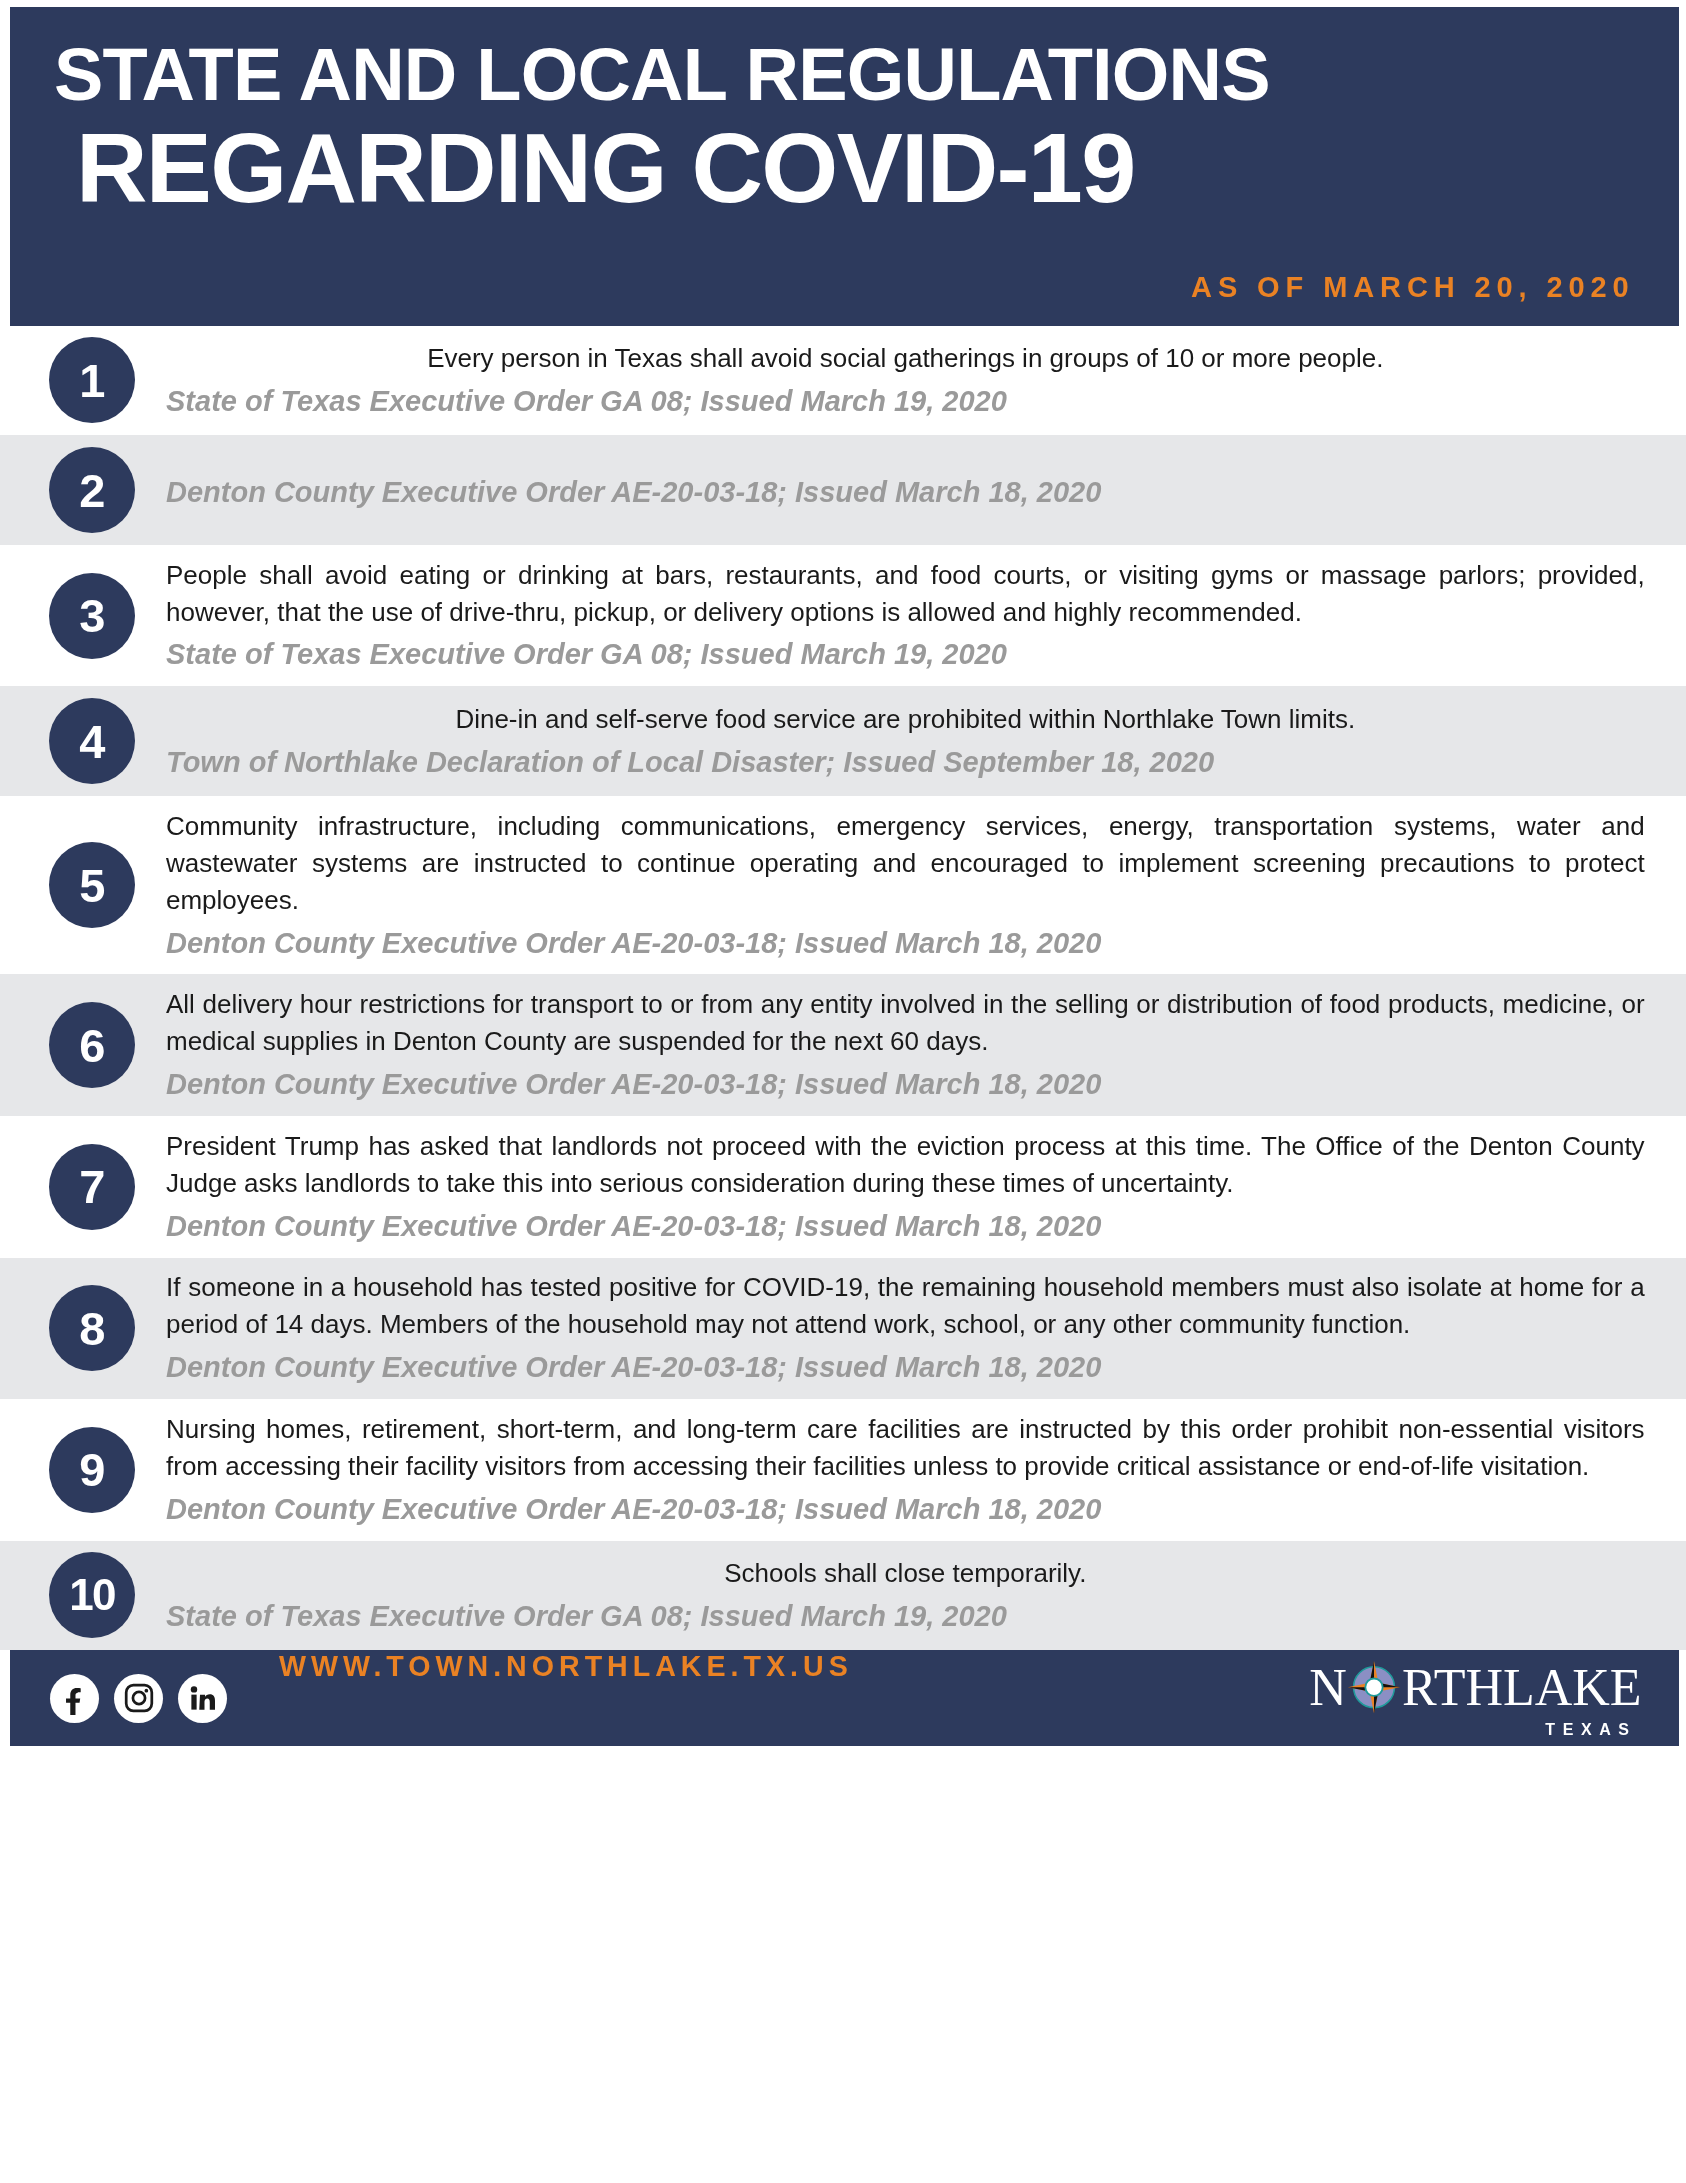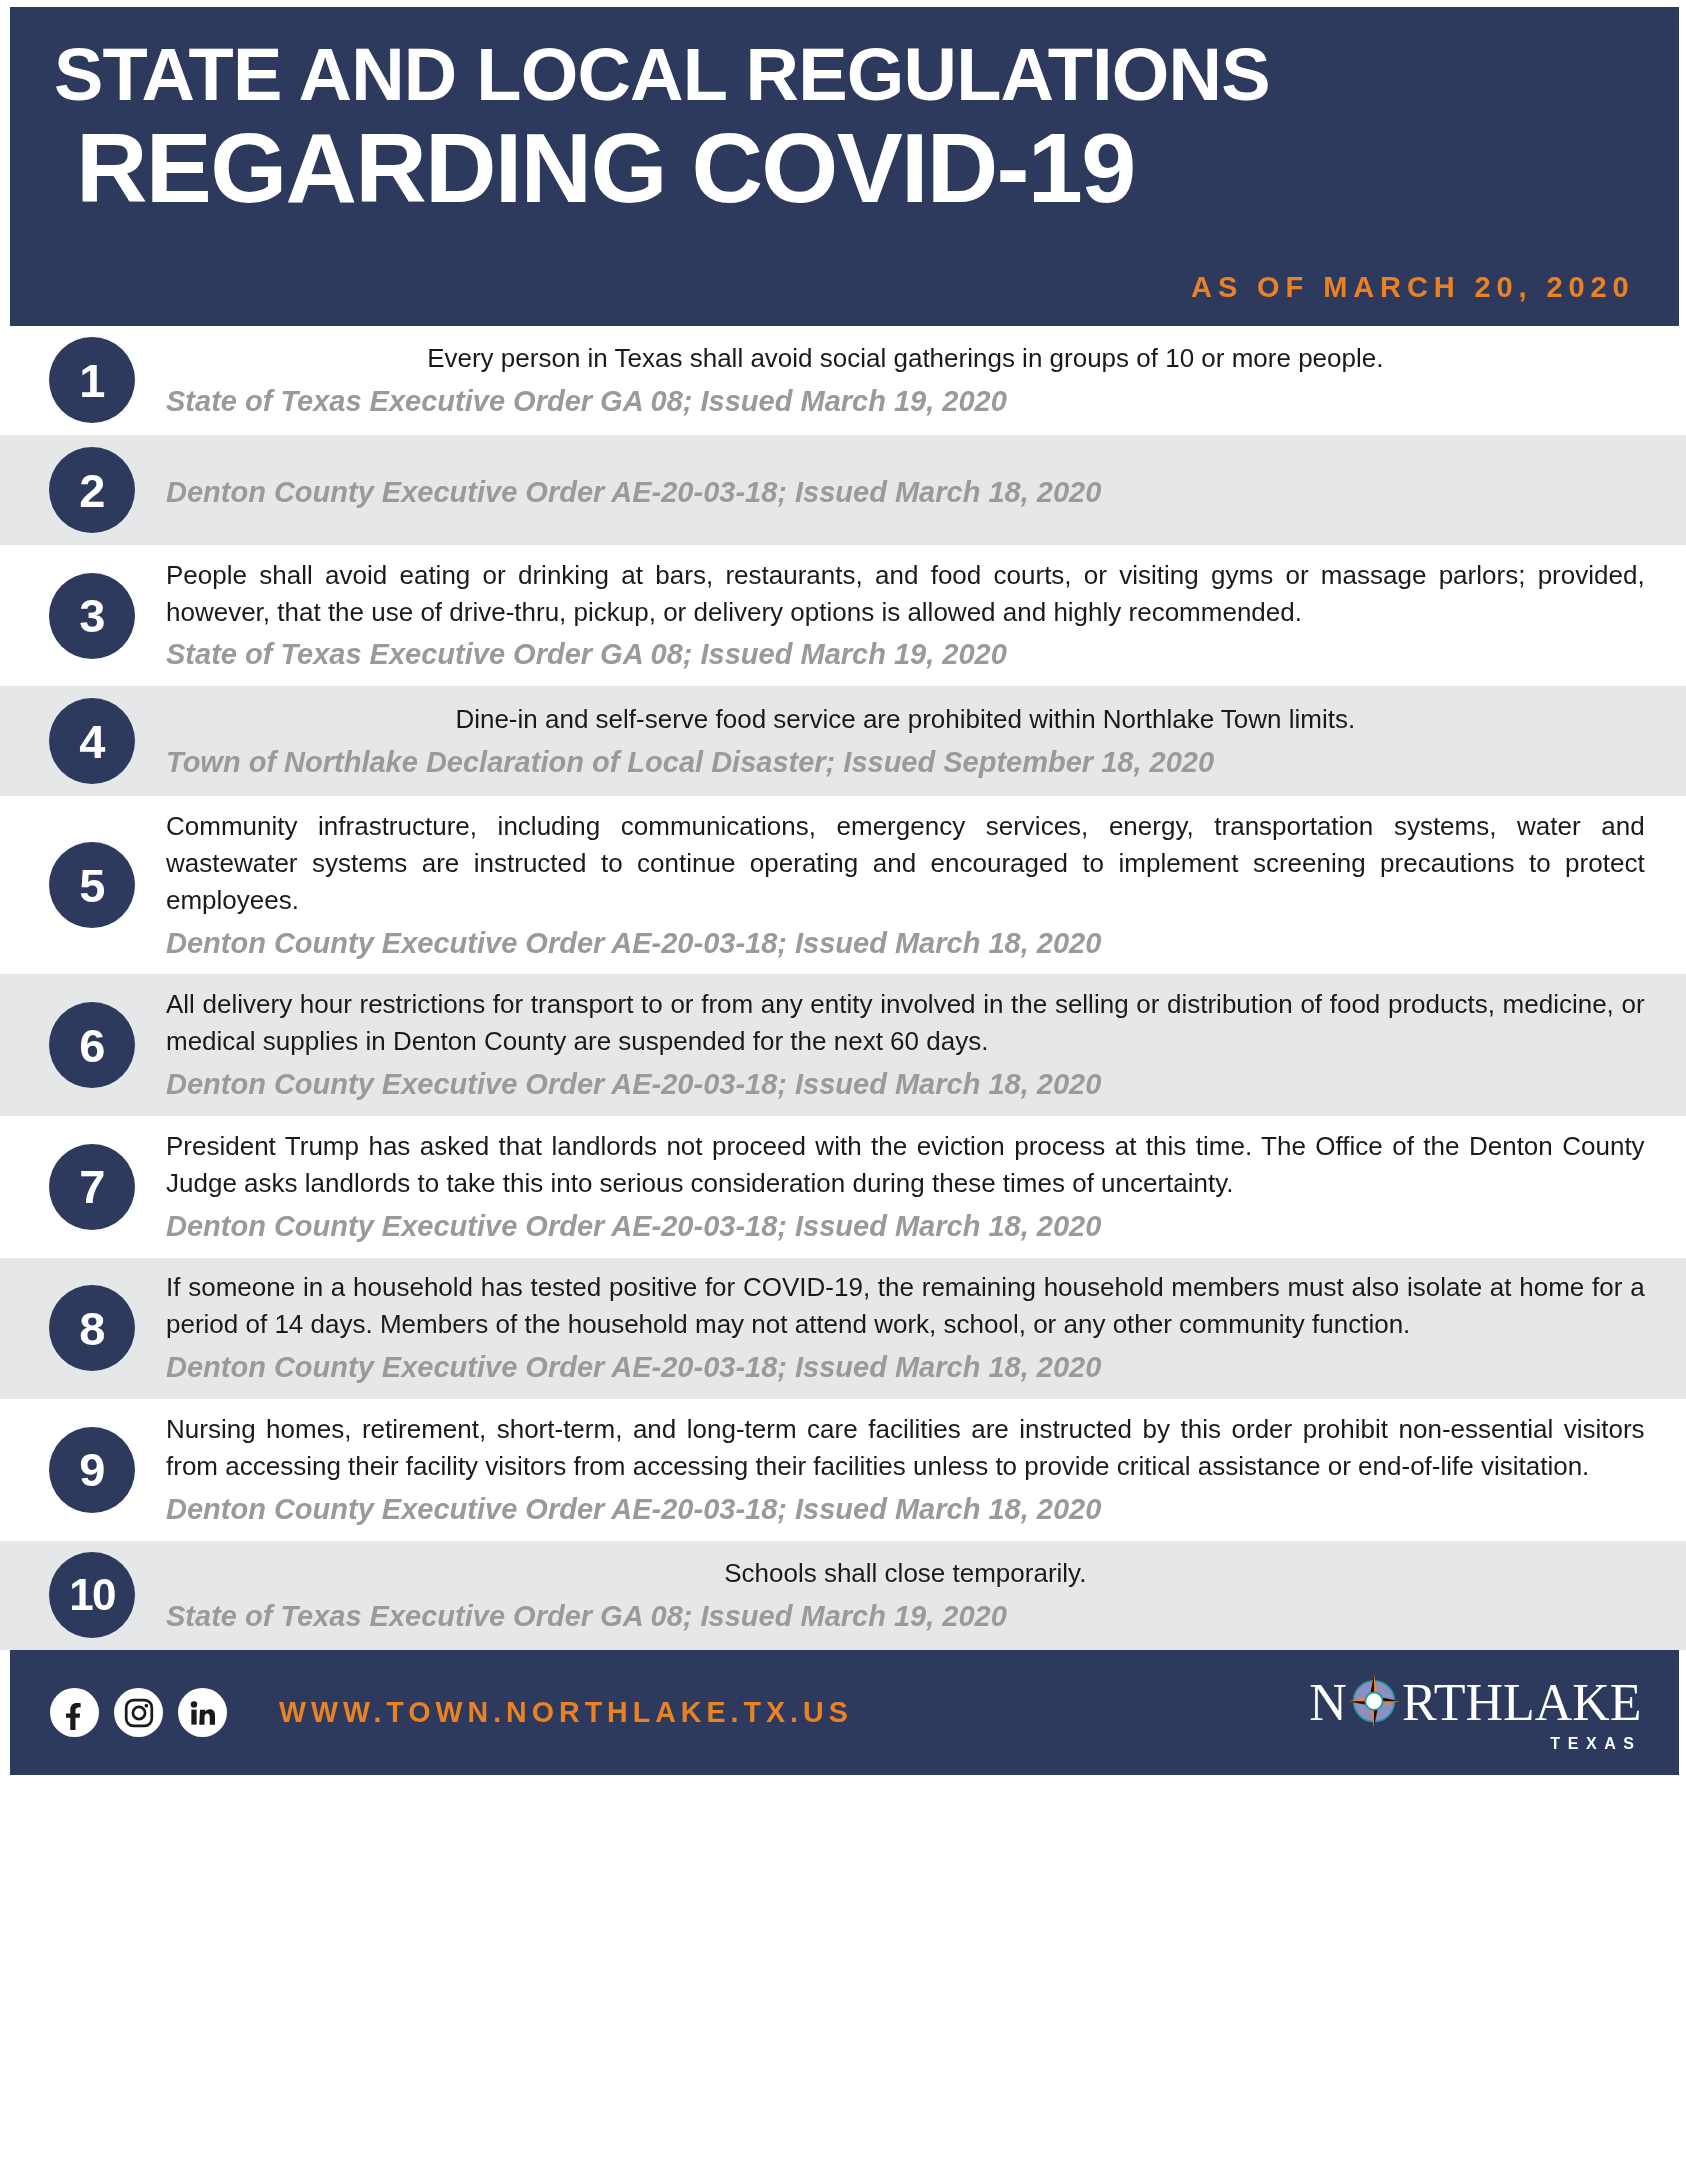--- a/index.html
+++ b/index.html
@@ -107,24 +107,23 @@
     font-size: 29px;
     font-style: italic;
     line-height: 1.35;
     margin-top: 5px;
     font-weight: bold;
   }
 
   
   .footer {
     background: #2d3a5d;
-    height: 125px;
+    height: 96px;
     margin: 0 8.4px 0 10px;
     display: flex;
-    align-items: center;
     padding: 0 34px 0 40px;
     position: relative;
   }
   .social {
     display: flex;
     align-items: center;
     gap: 15px;
   }
   .social-icon {
     width: 49px;
@@ -163,20 +162,21 @@
     font-weight: 400;
     line-height: 1;
     letter-spacing: 0px;
   }
   .logo-sub {
     color: #ffffff;
     font-size: 16px;
     font-weight: 700;
     letter-spacing: 7.6px;
     margin-top: 1.7px;
+    margin-right: 5px;
   }
   .compass {
     width: 62px;
     height: 62px;
     margin: 0 -3.4px;
     position: relative;
     top: -1.7px;
   }
 </style>
 </head>

